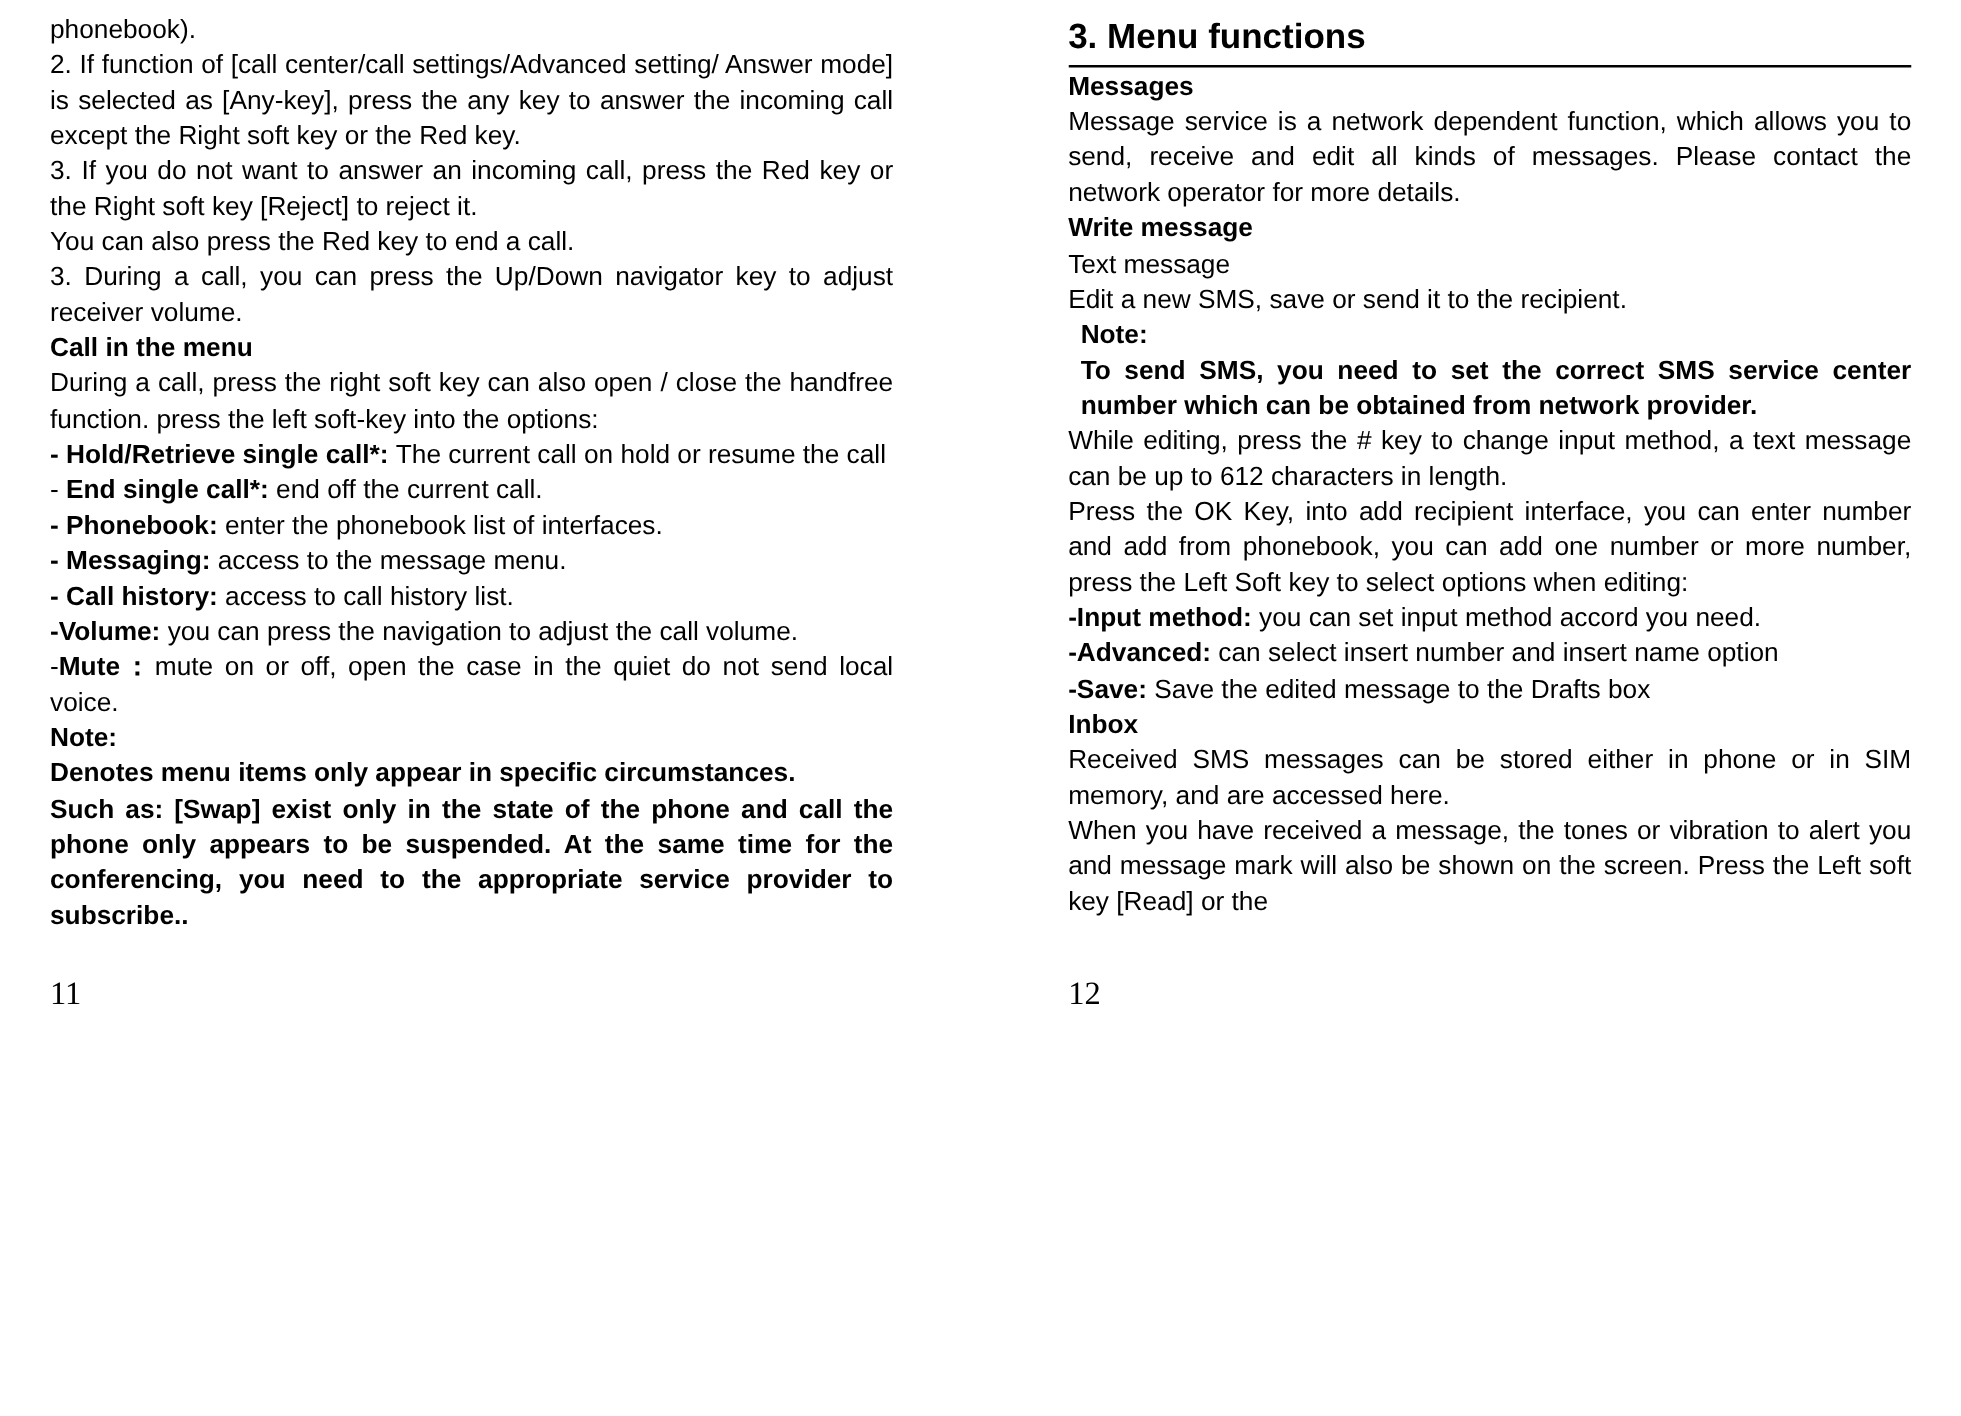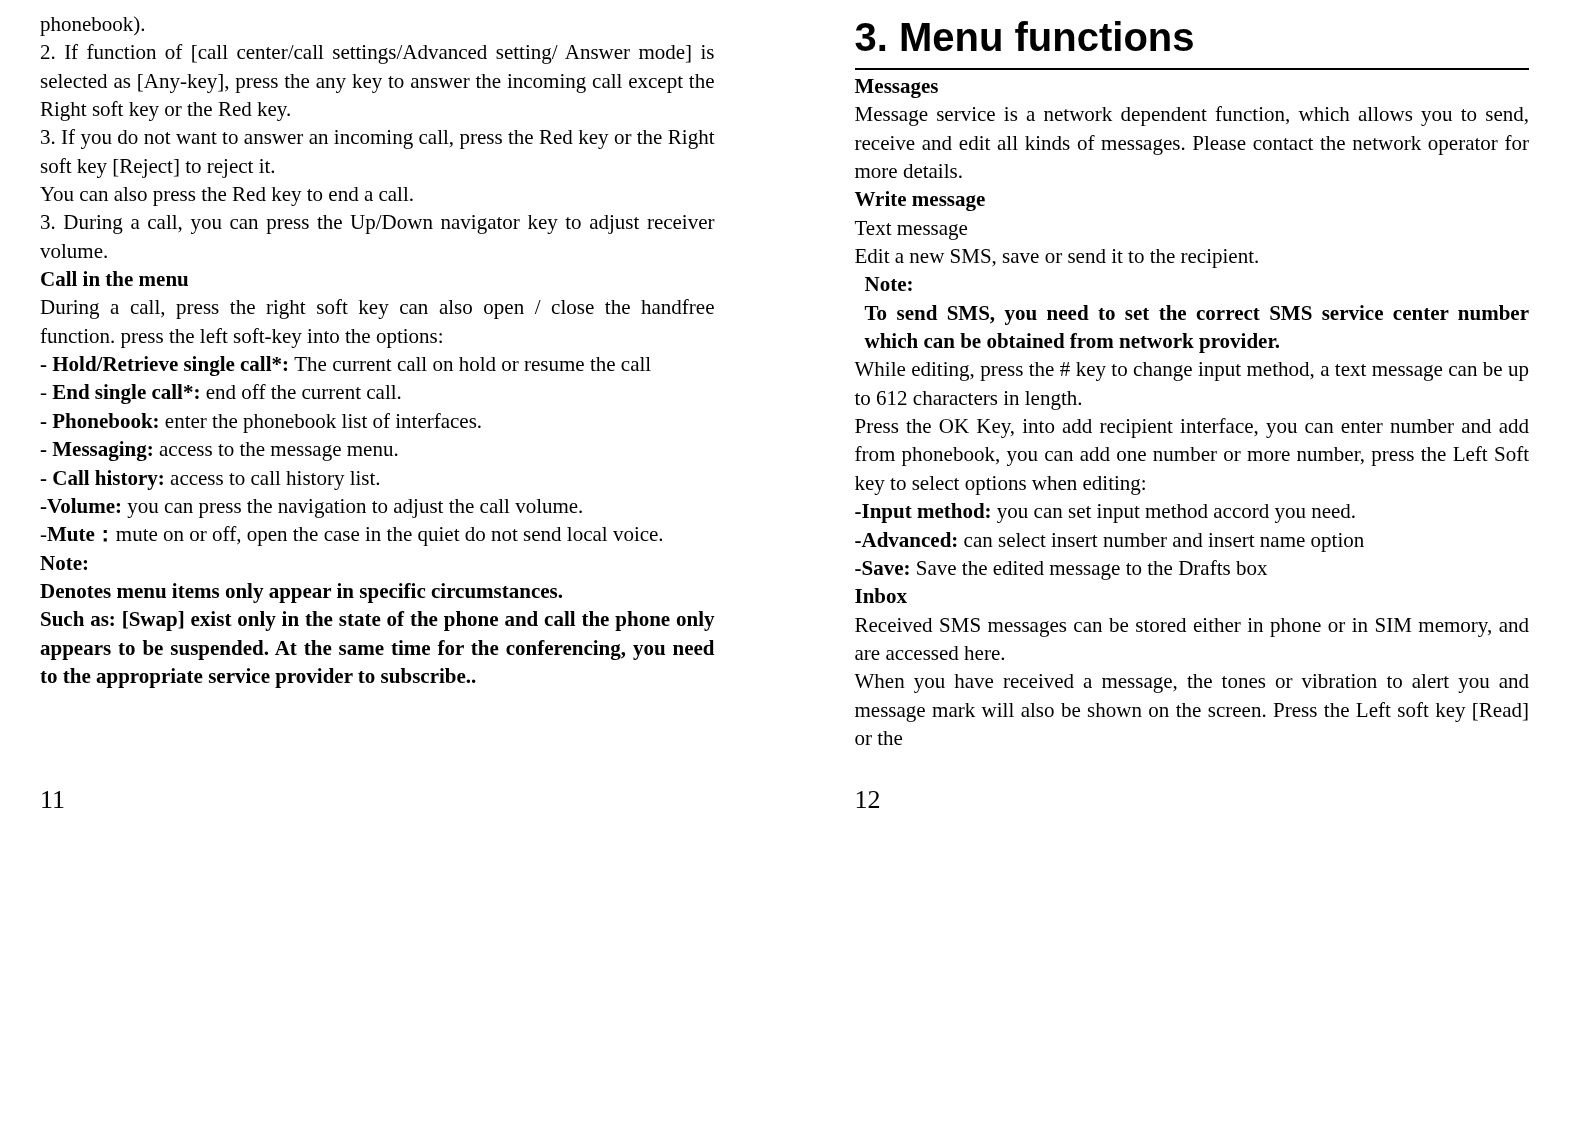--- a/index.html
+++ b/index.html
@@ -35,35 +35,34 @@
     .page-number {
       font-family: "Times New Roman", serif;
       font-size: 26px;
       margin-top: 30px;
     }
     .bold {
       font-weight: bold;
     }
     .section-title {
       font-family: Arial, Helvetica, sans-serif;
-      font-size: 40px;
+      font-size: 28px;
       font-weight: bold;
       margin-bottom: 4px;
     }
     .hr {
       border: none;
       border-top: 2px solid #000;
       margin-bottom: 2px;
     }
     .note-block {
       padding-left: 10px;
     }
     p {
       margin: 0;
-      font-family: Liberation Serif, serif;
     }
   </style>
 </head>
 <body>
 
 <div class="spread">
 
   <div class="page">
     <div class="content" id="left-content">
         <p>phonebook).</p>

